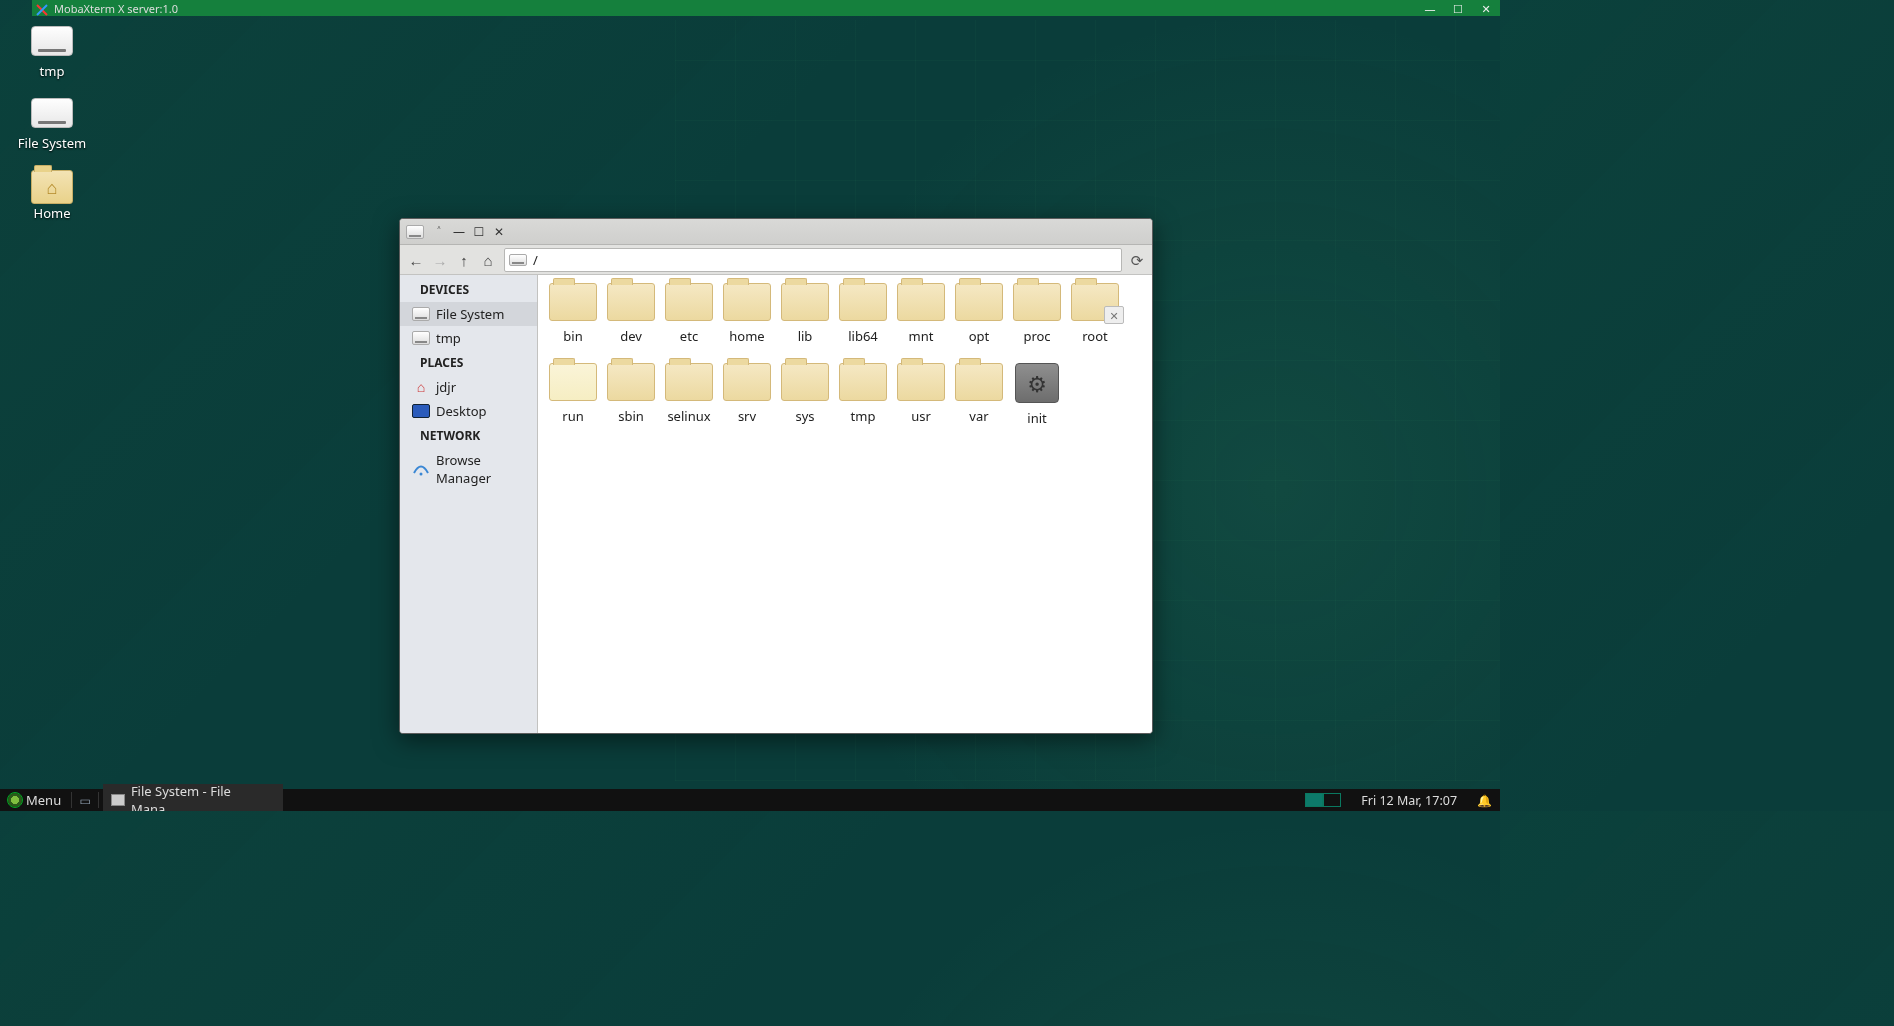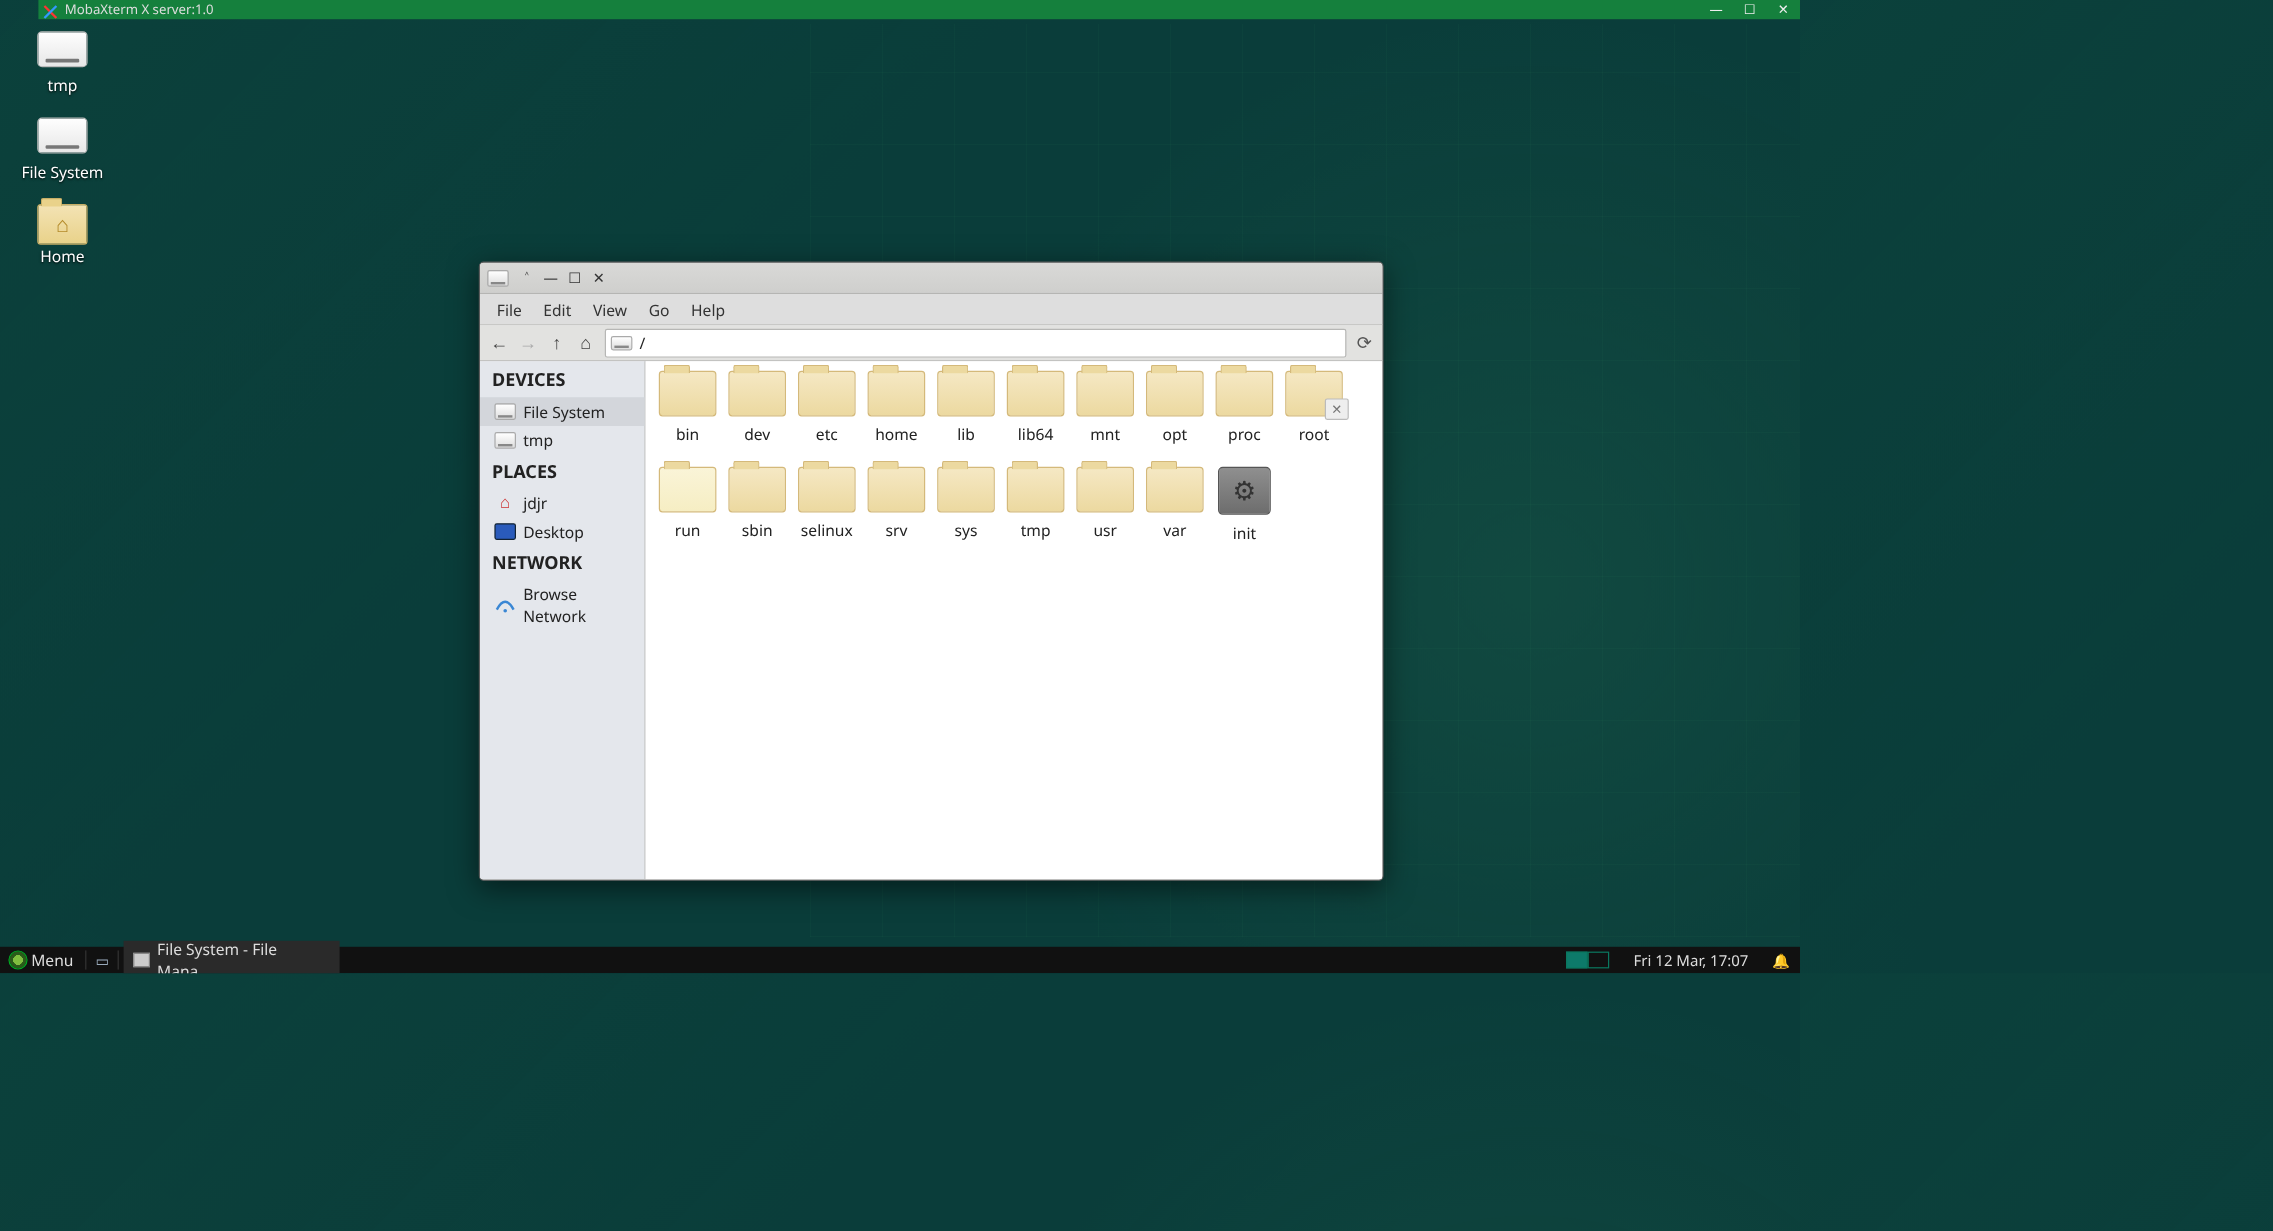--- a/index.html
+++ b/index.html
@@ -112,21 +112,21 @@
 .locbox .diskmini::after{content:"";position:absolute;left:2px;right:2px;bottom:1px;height:2px;background:#888;}
 .locbox .path{ color:#222; font-size:13px; }
 .refresh{ width:22px; text-align:center; color:#555; font-size:15px;}
 
 .fm-body { flex:1; display:flex; min-height:0; }
 
 .sidebar {
   width:138px; background:#e4e7ec; border-right:1px solid #c2c2c0;
   display:flex; flex-direction:column; padding-top:2px;
 }
-.sb-head { padding:4px 10px; font-weight:700; font-size:15px; color:#222; }
+.sb-head { padding:4px 20px; font-weight:700; font-size:12px; color:#222; }
 .sb-item { display:flex; align-items:center; gap:6px; padding:3px 8px 3px 12px; font-size:13px; color:#222; }
 .sb-item.selected { background:#d3d6db; }
 .sb-item .ico { width:18px; height:14px; display:inline-block; }
 .ico-disk{ background:linear-gradient(#fff,#ddd); border:1px solid #aaa; border-radius:2px; position:relative;}
 .ico-disk::after{content:"";position:absolute;left:2px;right:2px;bottom:1px;height:2px;background:#888;}
 .ico-home{ color:#c33; font-size:14px; line-height:14px; text-align:center; }
 .ico-desk{ background:#2a5bbb; border:1px solid #123; border-radius:2px; }
 .ico-net{ width:18px; height:14px; }
 
 .content {
@@ -223,27 +223,20 @@
   <div class="fm-titlebar">
     <span class="ticon"></span>
     <div class="wbtns">
       <span>˄</span>
       <span>—</span>
       <span>☐</span>
       <span>✕</span>
     </div>
   </div>
 
-  <div class="fm-menubar">
-    <span>File</span>
-    <span>Edit</span>
-    <span>View</span>
-    <span>Go</span>
-    <span>Help</span>
-  </div>
 
   <div class="fm-toolbar">
     <span class="tbtn">←</span>
     <span class="tbtn dis">→</span>
     <span class="tbtn">↑</span>
     <span class="tbtn">⌂</span>
     <div class="locbox">
       <span class="diskmini"></span>
       <span class="path">/</span>
     </div>
@@ -273,21 +266,21 @@
       </div>
 
       <div class="sb-head">NETWORK</div>
       <div class="sb-item">
         <span class="ico ico-net">
           <svg viewBox="0 0 18 14" width="18" height="14">
               <path d="M2 11 Q9 -2 16 11" fill="none" stroke="#3a87d4" stroke-width="2"></path>
               <circle cx="9" cy="12" r="1.5" fill="#3a87d4"></circle>
             </svg>
         </span>
-        <span>Browse Network</span>
+        <span>Browse Manager</span>
       </div>
     </div>
 
     <div class="content">
       <div class="grid" id="file-grid">
           <div class="cell">
             <div class="folder"></div>
             <div class="flbl">bin</div>
           </div>
           <div class="cell">

